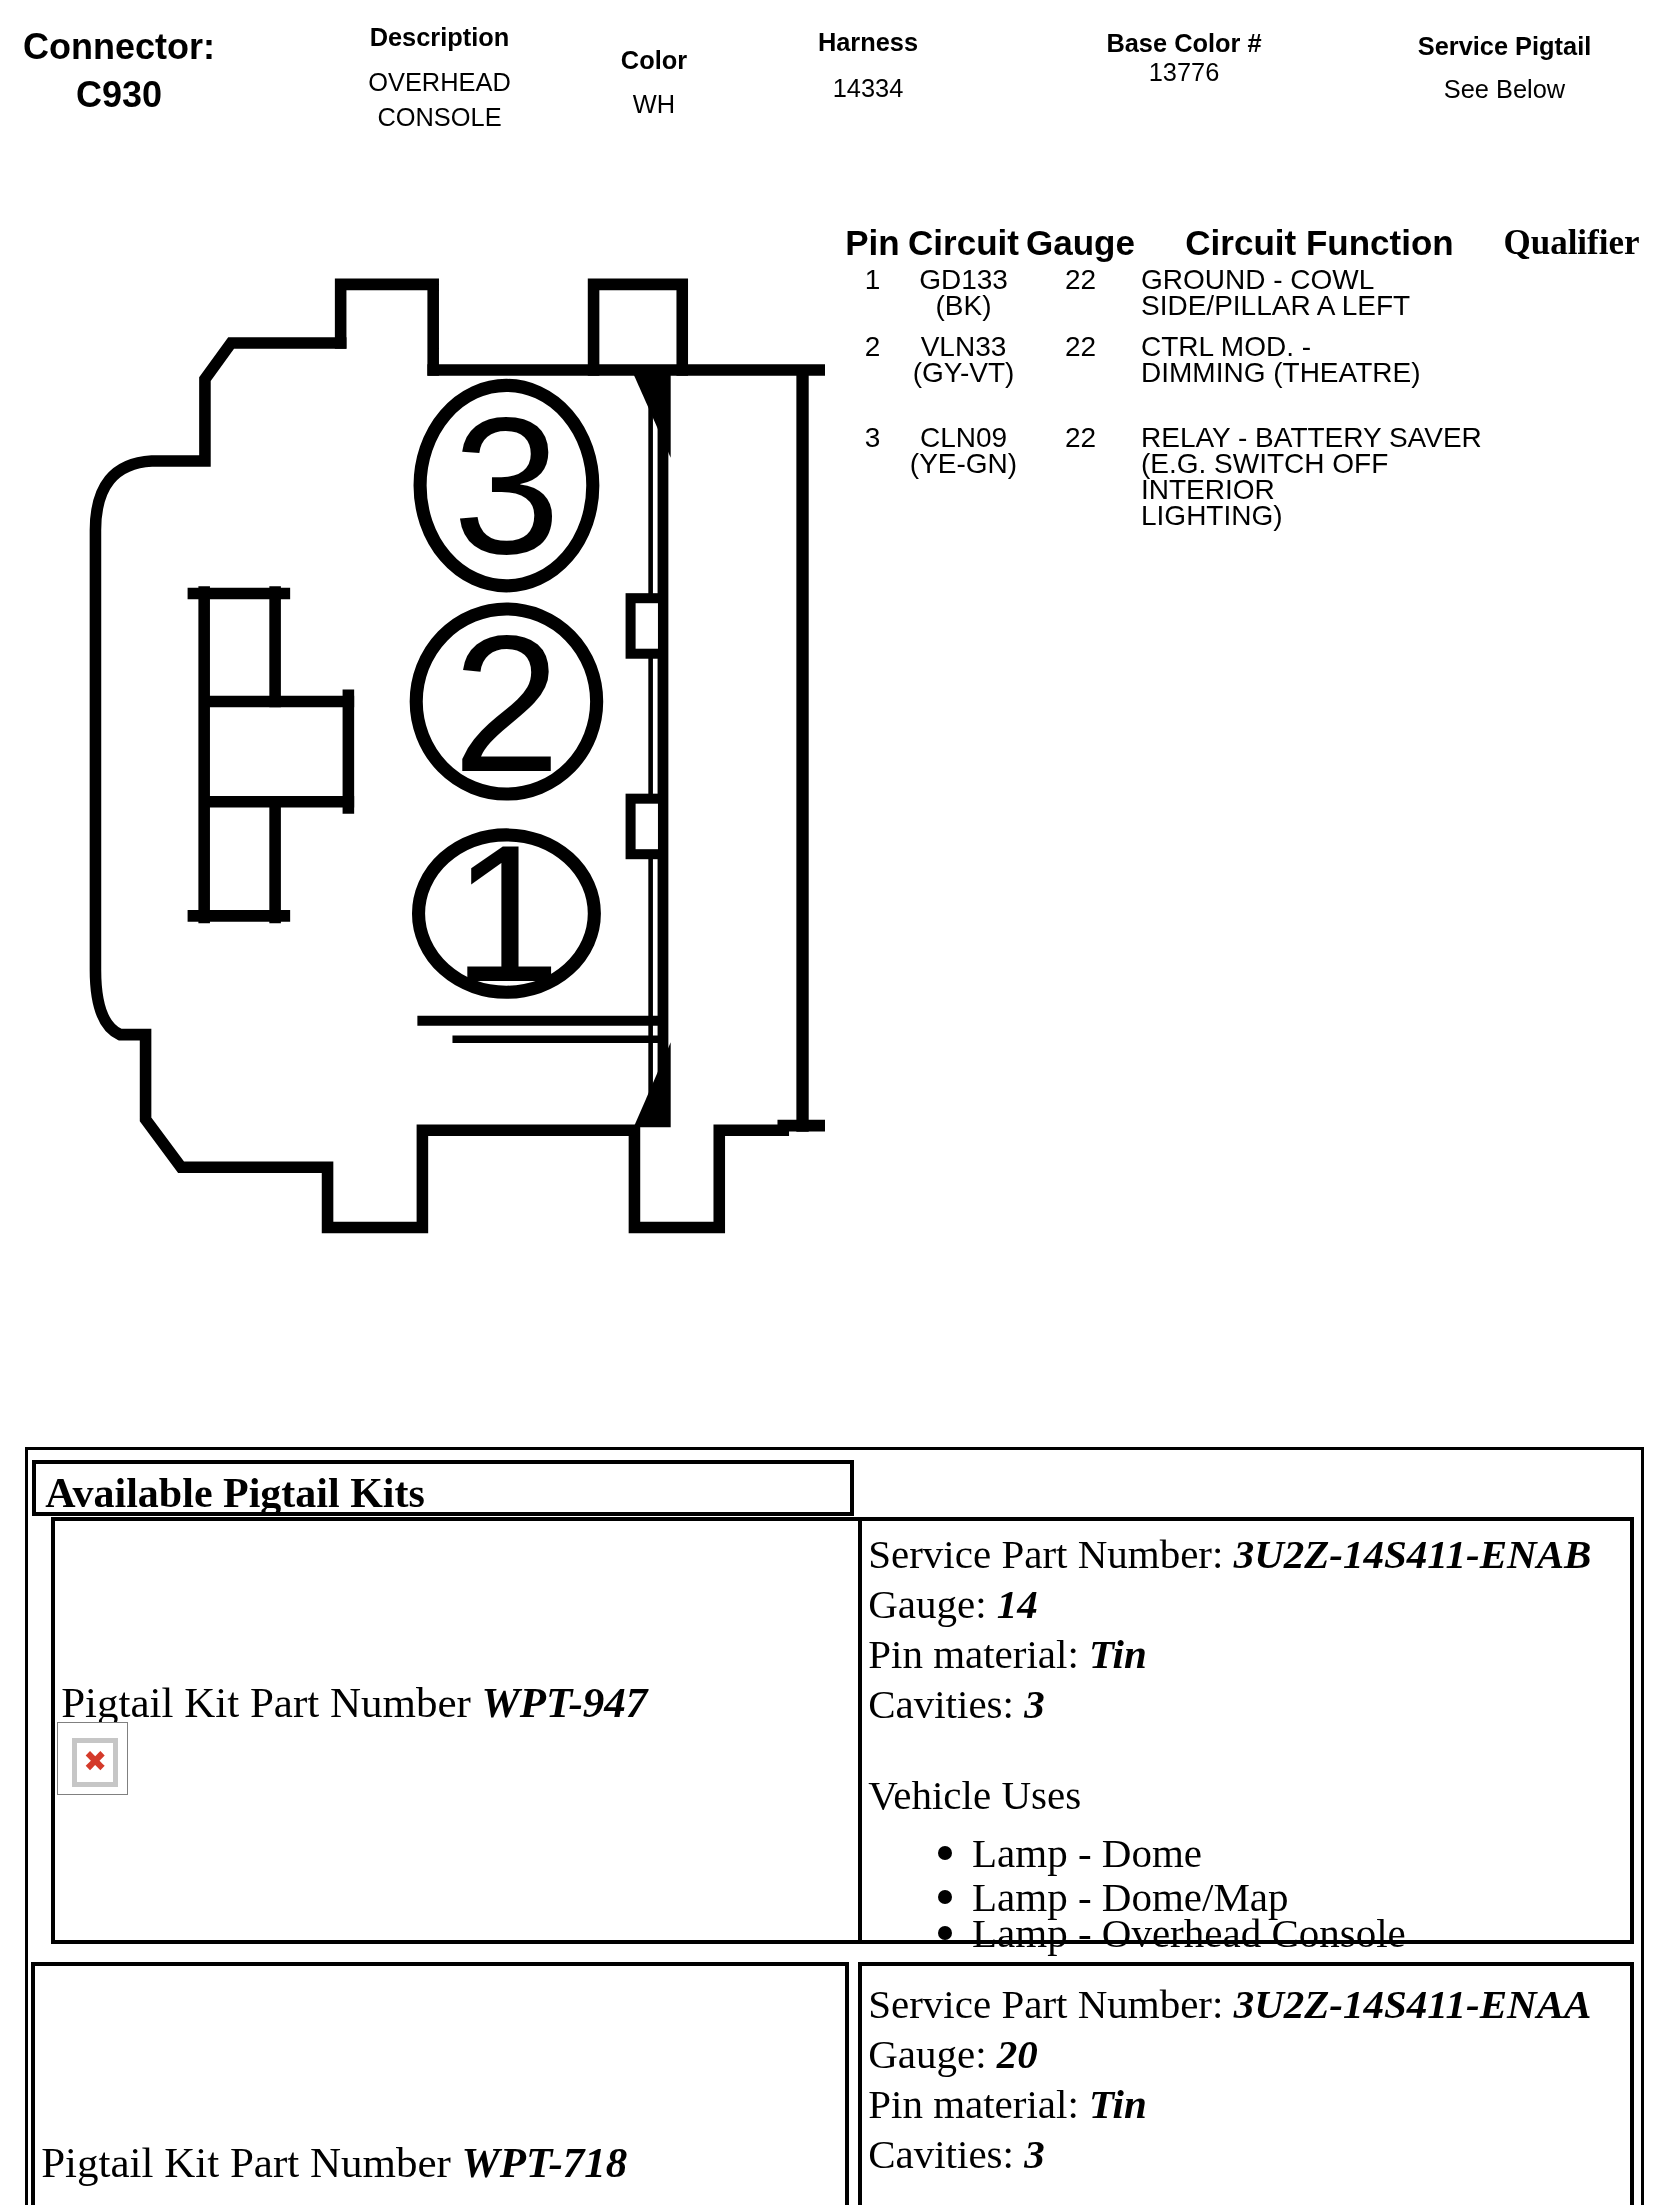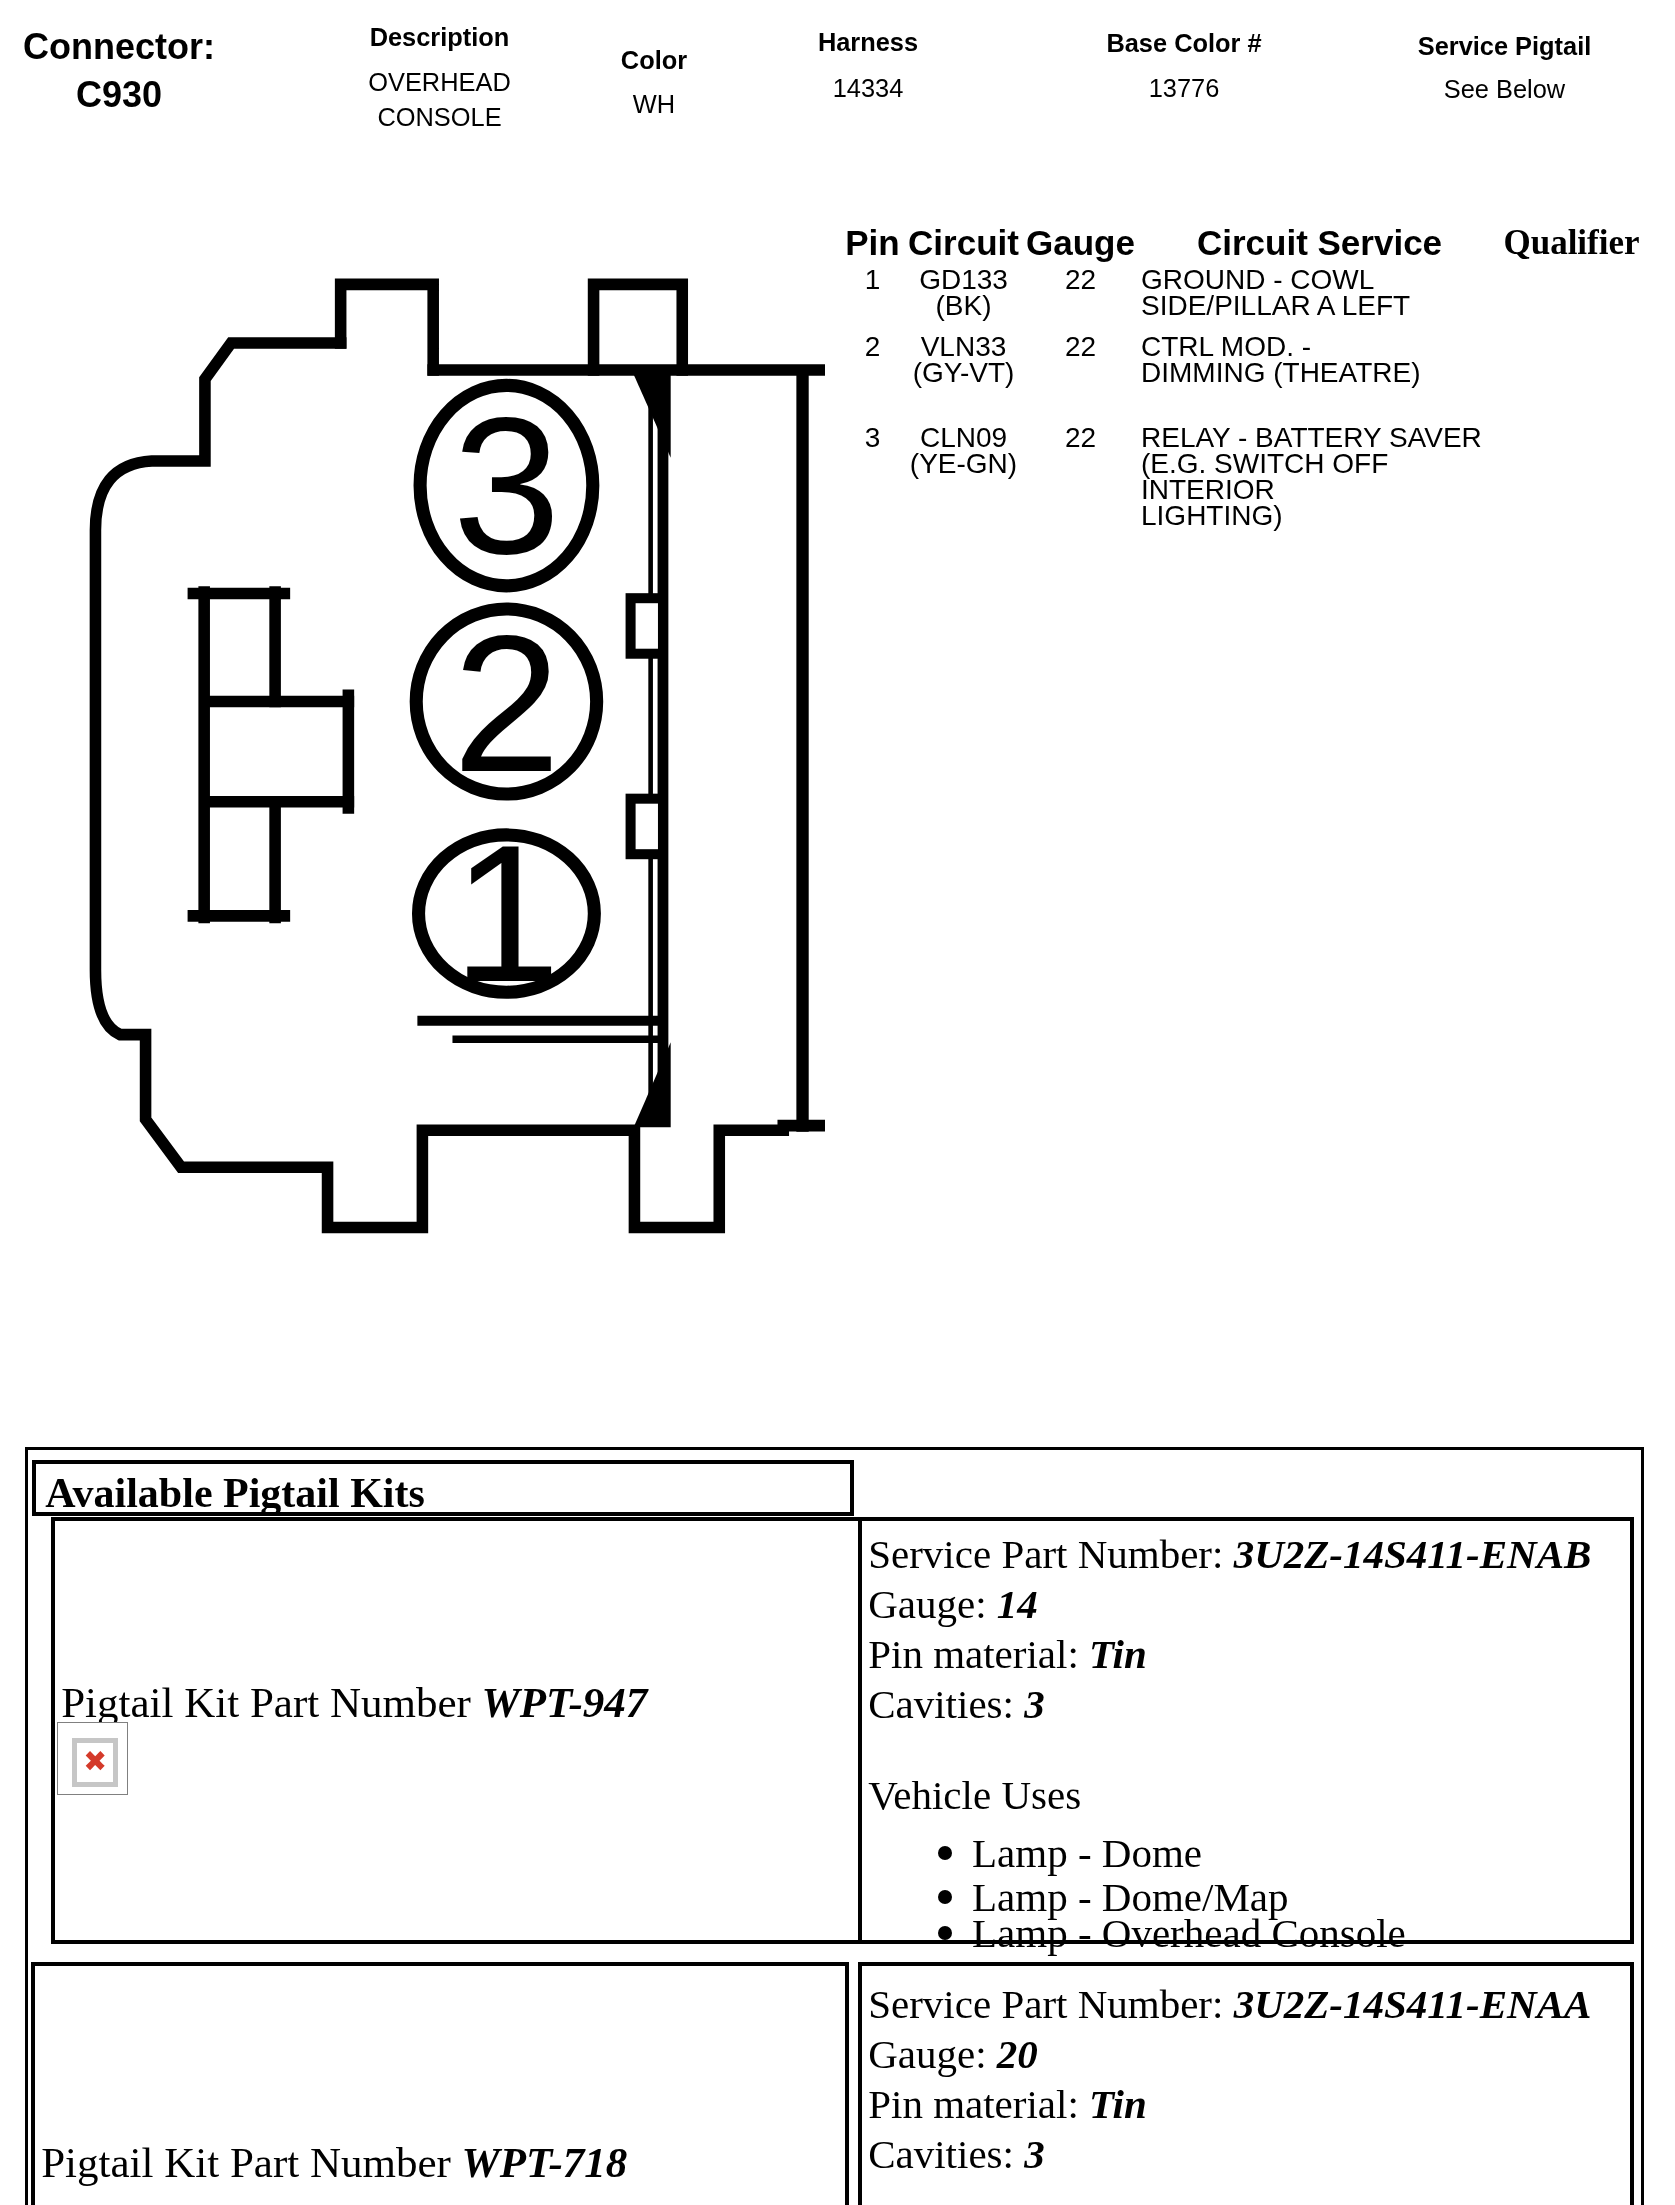--- a/index.html
+++ b/index.html
@@ -57,21 +57,21 @@
   <div class="hdr-value" style="margin-top:15.4px;">WH</div>
 </div>
 
 <div class="abs ctr" style="left:783px;top:28px;width:170px;">
   <div class="hdr-label">Harness</div>
   <div class="hdr-value" style="margin-top:17px;">14334</div>
 </div>
 
 <div class="abs ctr" style="left:1084px;top:29px;width:200px;">
   <div class="hdr-label">Base Color #</div>
-  <div class="hdr-value" style="margin-top:16px;">13776</div>
+  <div class="hdr-value" style="">13776</div>
 </div>
 
 <div class="abs ctr" style="left:1381px;top:32px;width:247px;">
   <div class="hdr-label">Service Pigtail</div>
   <div class="hdr-value" style="margin-top:14px;">See Below</div>
 </div>
 
 <svg class="abs" style="left:46px;top:262px;" width="779" height="987" viewBox="0 0 1010 1280">
   <g stroke="#000" stroke-width="15" fill="none" stroke-linecap="square" stroke-linejoin="miter">
 
@@ -119,21 +119,21 @@
   <text class="pin-num" x="597" y="378" text-anchor="middle">3</text>
   <text class="pin-num" x="597" y="660" text-anchor="middle">2</text>
   <text class="pin-num" x="597" y="933" text-anchor="middle">1</text>
 </svg>
 
 <div class="abs" style="left:840px;top:218px;width:833px;height:324px;">
 
   <div class="abs pt-head ctr" style="left:0px;top:5.4px;width:65px;">Pin</div>
   <div class="abs pt-head ctr" style="left:62px;top:5.4px;width:123px;">Circuit</div>
   <div class="abs pt-head ctr" style="left:185px;top:5.4px;width:111px;">Gauge</div>
-  <div class="abs pt-head ctr" style="left:297px;top:5.4px;width:365px;">Circuit Service</div>
+  <div class="abs pt-head ctr" style="left:297px;top:5.4px;width:365px;">Circuit Function</div>
   <div class="abs pt-head ctr" style="left:662px;top:5.4px;width:139px;font-family:Liberation Serif, serif;">Qualifier</div>
 
   <div class="abs pt-cell ctr" style="left:0px;top:49px;width:65px;">1</div>
   <div class="abs pt-cell ctr" style="left:62px;top:49px;width:123px;">
     <div>GD133</div>
     <div>(BK)</div>
   </div>
   <div class="abs pt-cell ctr" style="left:185px;top:49px;width:111px;">22</div>
   <div class="abs pt-cell" style="left:301px;top:49px;width:362px;">
     <div>GROUND - COWL</div>

